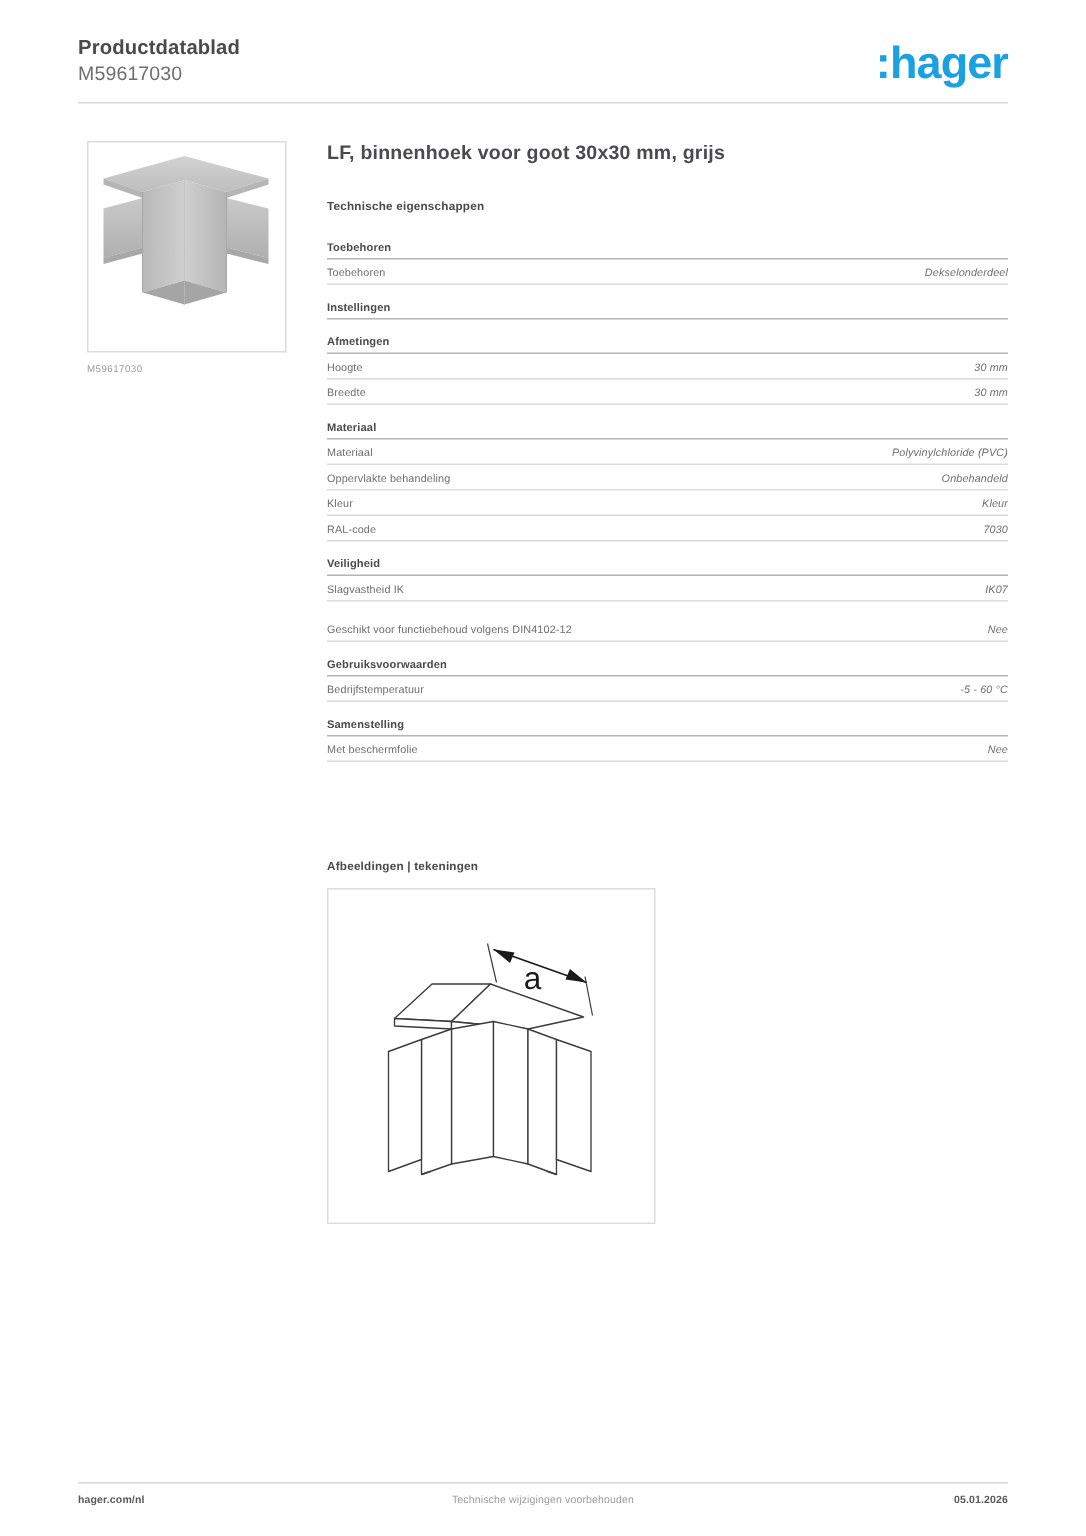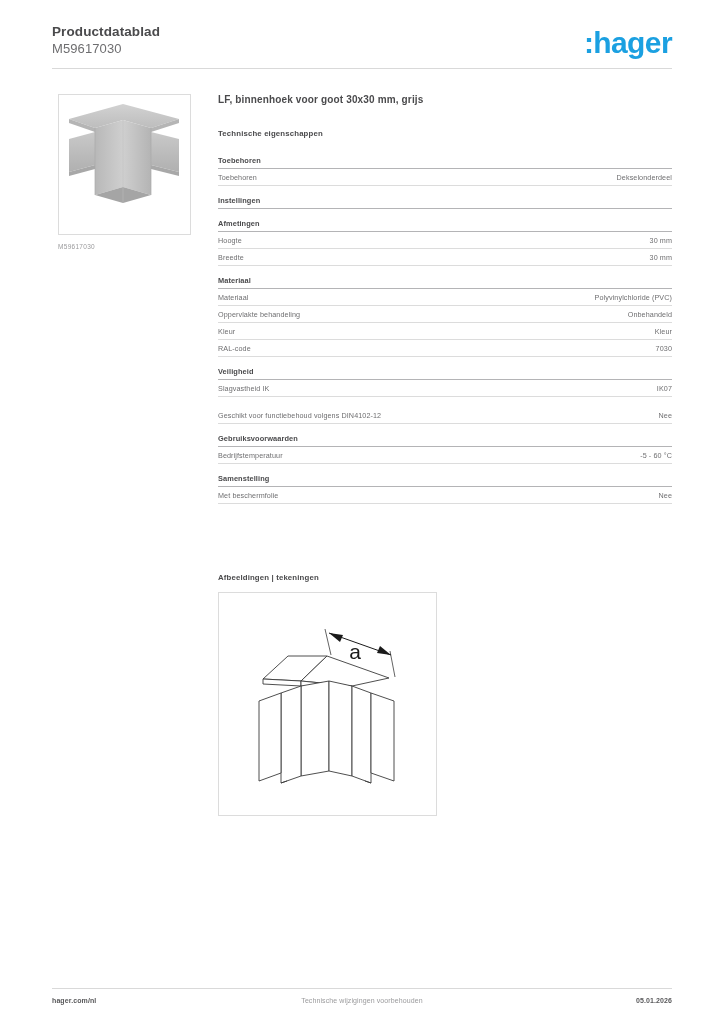--- a/index.html
+++ b/index.html
@@ -91,21 +91,21 @@
   }
 
   
   .specs {
     position: absolute;
     left: 218px;
     top: 94px;
     width: 454px;
   }
   .product-name {
-    font-size: 10px;
+    font-size: 13px;
     font-weight: bold;
     color: #4a4a4c;
     letter-spacing: 0.15px;
     margin-bottom: 24px;
   }
   .specs-heading {
     font-size: 7.8px;
     font-weight: bold;
     color: #4a4a4c;
     letter-spacing: 0.15px;
@@ -134,20 +134,21 @@
     color: #6e6e70;
     letter-spacing: 0.1px;
     white-space: nowrap;
   }
   .row-value {
     font-size: 7.2px;
     color: #6e6e70;
     letter-spacing: 0.1px;
     text-align: center;
     white-space: nowrap;
+    font-style: italic;
   }
 
   
   .drawings-heading {
     position: absolute;
     left: 218px;
     top: 573px;
     font-size: 7.8px;
     font-weight: bold;
     color: #4a4a4c;

